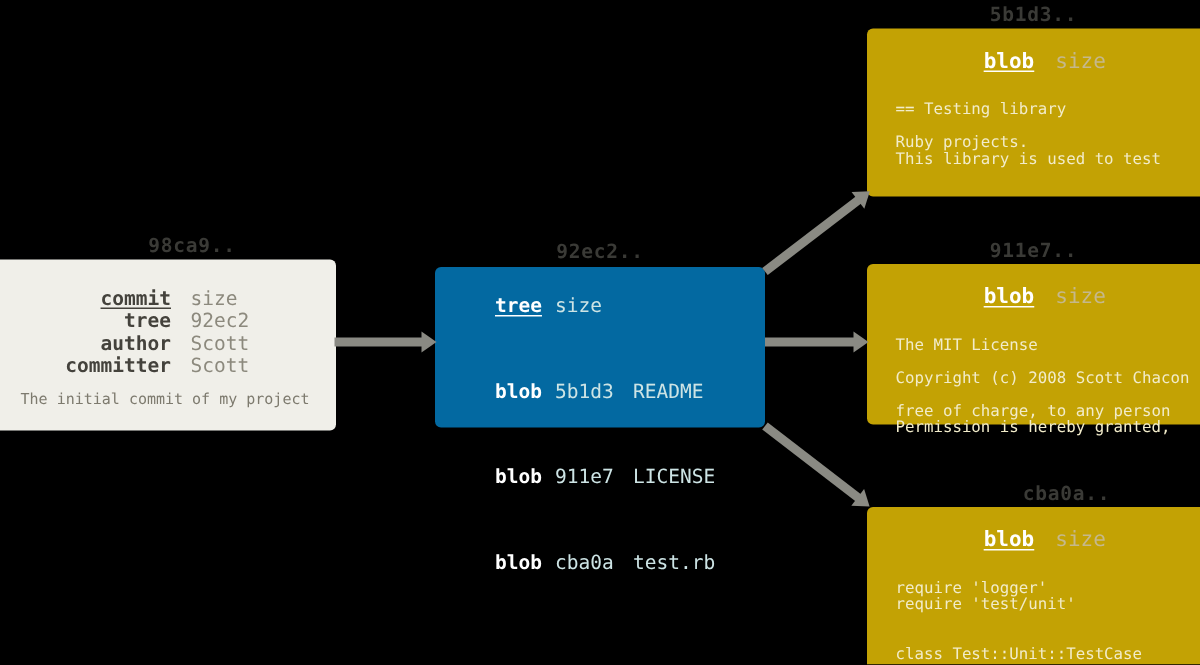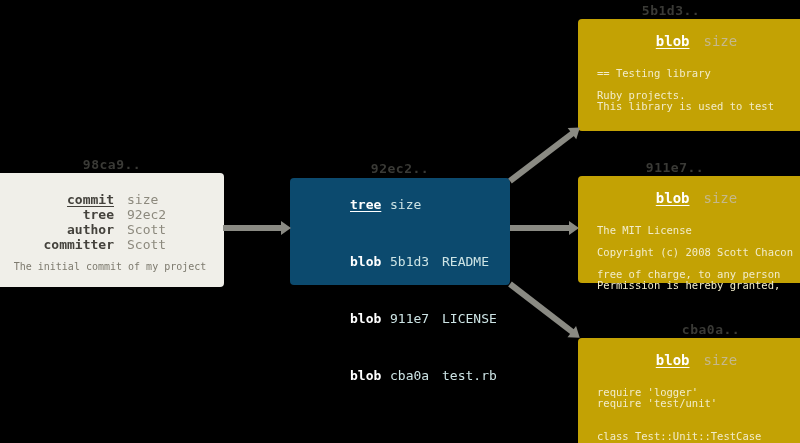--- a/index.html
+++ b/index.html
@@ -21,22 +21,22 @@
   .ckey{width:118px;text-align:right;font-weight:bold;color:#44423c;}
   .cval{margin-left:13px;color:#8c897d;}
   .u{text-decoration:underline;text-underline-offset:2px;}
   .commit-msg{
     margin-top:9px;text-align:center;font-size:10px;color:#7d7a6e;
     line-height:12px;white-space:nowrap;
   }
   
   .tree-box{
     position:absolute;left:290px;top:178px;width:220px;height:107px;
-    background:#0c4a6e;border-radius:4px;box-sizing:border-box;
-    padding:18px 0 0 60px;color:#cde4e5;font-size:13px;
+    background:#0369a1;border-radius:4px;box-sizing:border-box;
+    padding:18px 0 0 40px;color:#cde4e5;font-size:13px;
   }
   .trow{line-height:17px;white-space:nowrap;}
   .tkey{font-weight:bold;color:#ffffff;display:inline-block;width:31px;margin-right:9px;}
   .thash{display:inline-block;width:52px;}
   .tname{display:inline-block;margin-top:40px;}
   
   .blob-box{
     position:absolute;left:578px;width:228px;height:112px;
     background:#c3a204;border-radius:4px;box-sizing:border-box;
     padding:15px 10px 0 19px;
@@ -59,24 +59,24 @@
     position:absolute;top:-4px;width:0;height:0;
     border-top:7px solid transparent;border-bottom:7px solid transparent;
     border-left:10px solid #8a8a83;
   }
 </style>
 </head>
 <body>
 
 <div class="canvas">
 
-  <div class="obj-label" style="left:0;top:157px;width:224px;">98ca9..</div>
+  <div class="obj-label" style="left:16px;top:157px;width:224px;">98ca9..</div>
   <div class="obj-label" style="left:290px;top:161px;width:220px;">92ec2..</div>
-  <div class="obj-label" style="left:560px;top:3px;width:222px;text-align:center;">5b1d3..</div>
-  <div class="obj-label" style="left:564px;top:160px;width:222px;">911e7..</div>
+  <div class="obj-label" style="left:578px;top:3px;width:222px;text-align:center;">5b1d3..</div>
+  <div class="obj-label" style="left:578px;top:160px;width:222px;">911e7..</div>
   <div class="obj-label" style="left:578px;top:322px;width:266px;">cba0a..</div>
 
   <div class="commit-box">
     <div class="crow">
       <span class="ckey u">commit</span>
       <span class="cval">size</span>
     </div>
     <div class="crow">
       <span class="ckey">tree</span>
       <span class="cval">92ec2</span>

